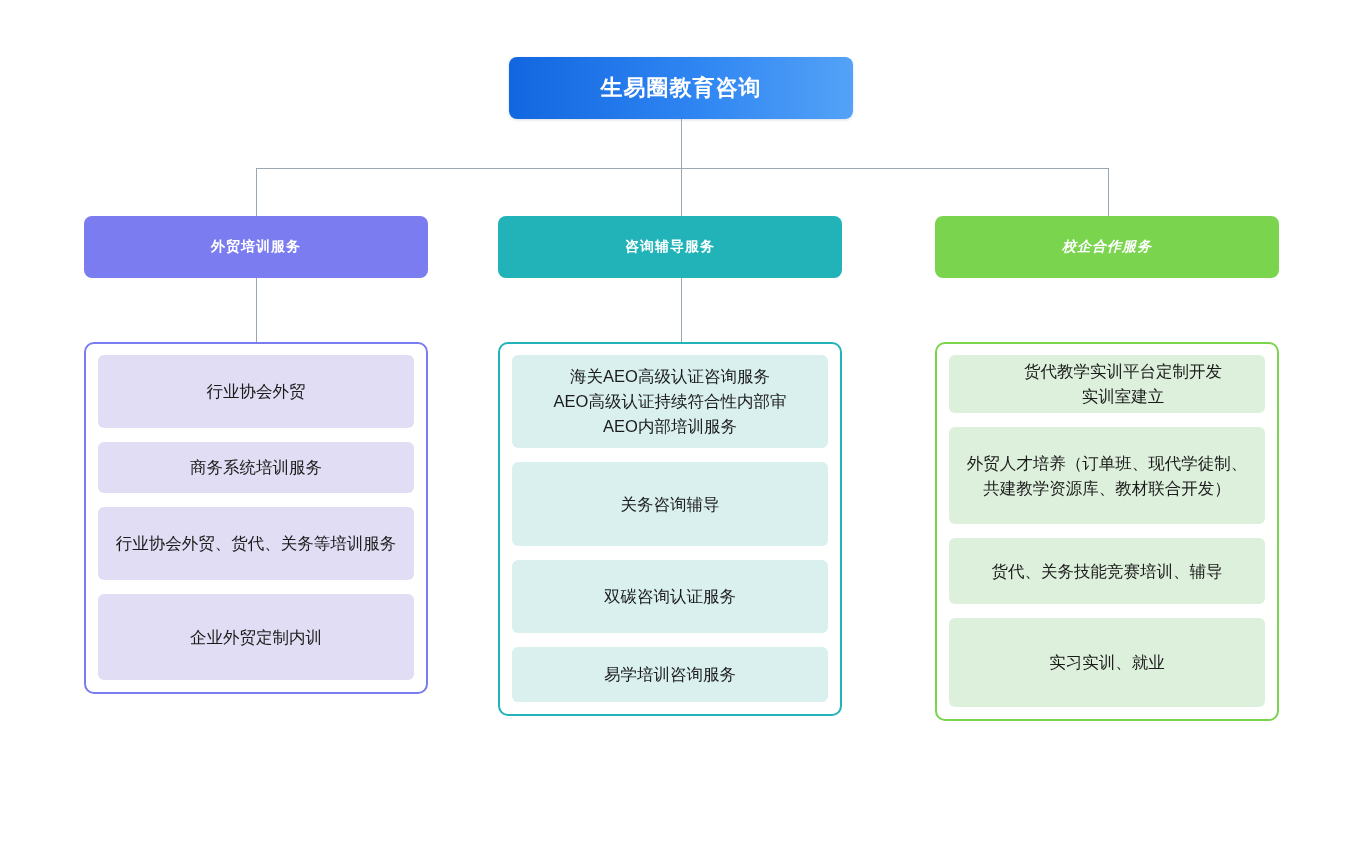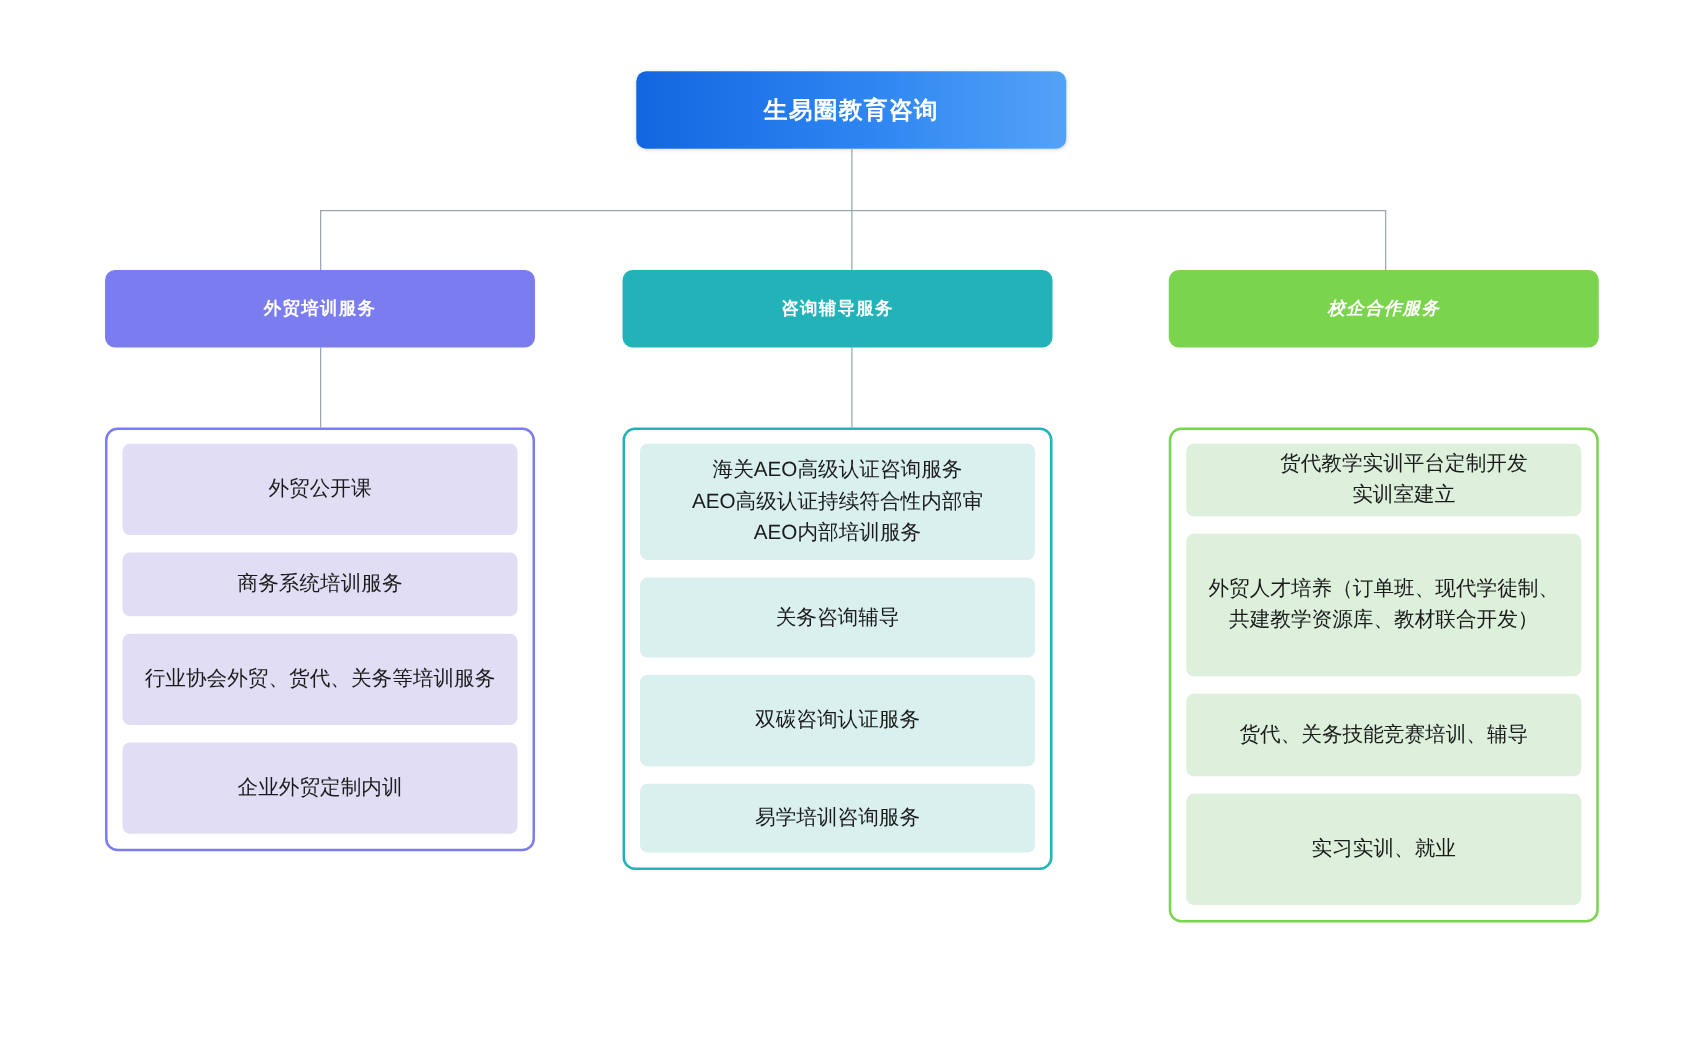--- a/index.html
+++ b/index.html
@@ -24,21 +24,21 @@
   
   .root-node {
     position: absolute;
     left: 509px;
     top: 57px;
     width: 344px;
     height: 62px;
     border-radius: 8px;
     background: linear-gradient(90deg, #1266e0 0%, #2f86f2 55%, #54a2f7 100%);
     color: #ffffff;
-    font-size: 19px;
+    font-size: 22px;
     font-weight: bold;
     letter-spacing: 1px;
     display: flex;
     align-items: center;
     justify-content: center;
     box-shadow: 0 1px 3px rgba(20,60,120,0.18);
   }
 
   
   .conn {
@@ -115,29 +115,29 @@
 
   
   .col-3 .col-header { background: #7ad44e; font-style: italic; }
   .col-3 .col-body { border-color: #7ad44e; }
   .col-3 .item { background: #ddf0dc; }
 
   
   .col-1 .item-0 { height: 73px; }
   .col-1 .item-1 { height: 51px; justify-content: center; }
   .col-1 .item-2 { height: 73px; }
-  .col-1 .item-3 { height: 73px; }
+  .col-1 .item-3 { height: 86px; }
 
   .col-2 .item-0 { height: 93px; }
-  .col-2 .item-1 { height: 64px; }
+  .col-2 .item-1 { height: 84px; }
   .col-2 .item-2 { height: 73px; }
   .col-2 .item-3 { height: 55px; }
 
   .col-3 .item-0 { height: 58px; padding-left: 46px; }
-  .col-3 .item-1 { height: 114px; }
+  .col-3 .item-1 { height: 97px; }
   .col-3 .item-2 { height: 66px; }
   .col-3 .item-3 { height: 89px; }
 </style>
 </head>
 <body>
 
 <div id="org-chart">
 
   <div class="root-node">生易圈教育咨询</div>
 
@@ -147,21 +147,21 @@
   <div class="conn conn-v" style="left:681px; top:168px; height:48px;"></div>
   <div class="conn conn-v" style="left:1108px; top:168px; height:48px;"></div>
 
   <div class="conn conn-v" style="left:256px; top:278px; height:64px;"></div>
   <div class="conn conn-v" style="left:681px; top:278px; height:64px;"></div>
 
   <div class="column col-1">
     <div class="col-header">外贸培训服务</div>
     <div class="col-body">
       <div class="item item-0">
-        <span class="line">外贸公开课</span>
+        <span class="line">行业协会外贸</span>
       </div>
       <div class="item item-1">
         <span class="line">商务系统培训服务</span>
       </div>
       <div class="item item-2 wrap">
         <span class="line">行业协会外贸、货代、关务等培训服务</span>
       </div>
       <div class="item item-3">
         <span class="line">企业外贸定制内训</span>
       </div>

